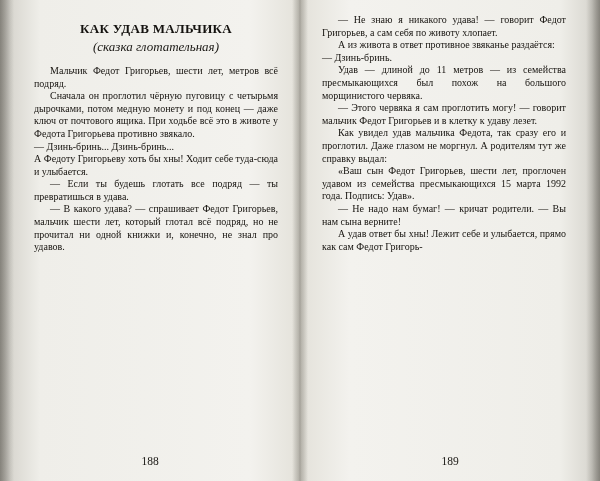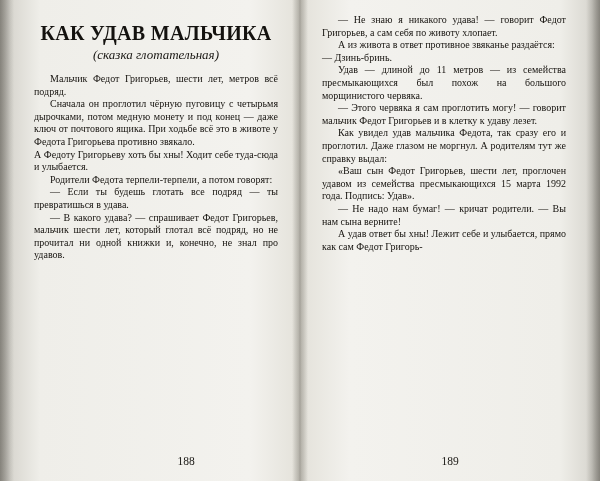--- a/index.html
+++ b/index.html
@@ -37,21 +37,21 @@
     padding: 14px 22px 10px 34px;
   }
   .page-right {
     left: 300px;
     width: 300px;
     padding: 14px 34px 10px 22px;
   }
   .title {
     text-align: center;
     font-weight: bold;
-    font-size: 20px;
+    font-size: 13px;
     letter-spacing: 0.3px;
     line-height: 1.15;
     margin: 8px 0 2px 0;
     color: #14120f;
   }
   .subtitle {
     text-align: center;
     font-style: italic;
     font-size: 13px;
     margin: 2px 0 10px 0;
@@ -72,21 +72,20 @@
   .folio {
     position: absolute;
     bottom: 14px;
     font-size: 11.5px;
     color: #1a1814;
   }
   .folio-left {
     left: 0;
     width: 300px;
     text-align: center;
-    padding-left: 36px;
   }
   .folio-right {
     left: 300px;
     width: 300px;
     text-align: center;
   }
   .gutter {
     position: absolute;
     top: 0;
     left: 292px;
@@ -122,22 +121,22 @@
 <div class="book">
 
   <div class="page page-left">
     <div class="title">
       <div>КАК УДАВ МАЛЬЧИКА</div>
     </div>
     <div class="subtitle">(сказка глотательная)</div>
 
     <p class="para">Мальчик Федот Григорьев, шести лет, метров всё подряд.</p>
     <p class="para">Сначала он проглотил чёрную пуговицу с четырьмя дырочками, потом медную монету и под конец — даже ключ от почтового ящика. При ходьбе всё это в животе у Федота Григорьева противно звякало.</p>
+    <p class="para noindent">— Дзинь-бринь... Дзинь-бринь...</p>
     <p class="para noindent">А Федоту Григорьеву хоть бы хны! Ходит себе туда-сюда и улыбается.</p>
-    <p class="para">Родители Федота терпели-терпели, а потом говорят:</p>
     <p class="para">— Если ты будешь глотать все подряд — ты превратишься в удава.</p>
     <p class="para">— В какого удава? — спрашивает Федот Григорьев, мальчик шести лет, который глотал всё подряд, но не прочитал ни одной книжки и, конечно, не знал про удавов.</p>
   </div>
 
   <div class="page page-right">
     <p class="para">— Не знаю я никакого удава! — говорит Федот Григорьев, а сам себя по животу хлопает.</p>
     <p class="para">А из живота в ответ противное звяканье раздаётся:</p>
     <p class="para noindent">— Дзинь-бринь.</p>
     <p class="para">Удав — длиной до 11 метров — из семейства пресмыкающихся был похож на большого морщинистого червяка.</p>
     <p class="para">— Этого червяка я сам проглотить могу! — говорит мальчик Федот Григорьев и в клетку к удаву лезет.</p>

